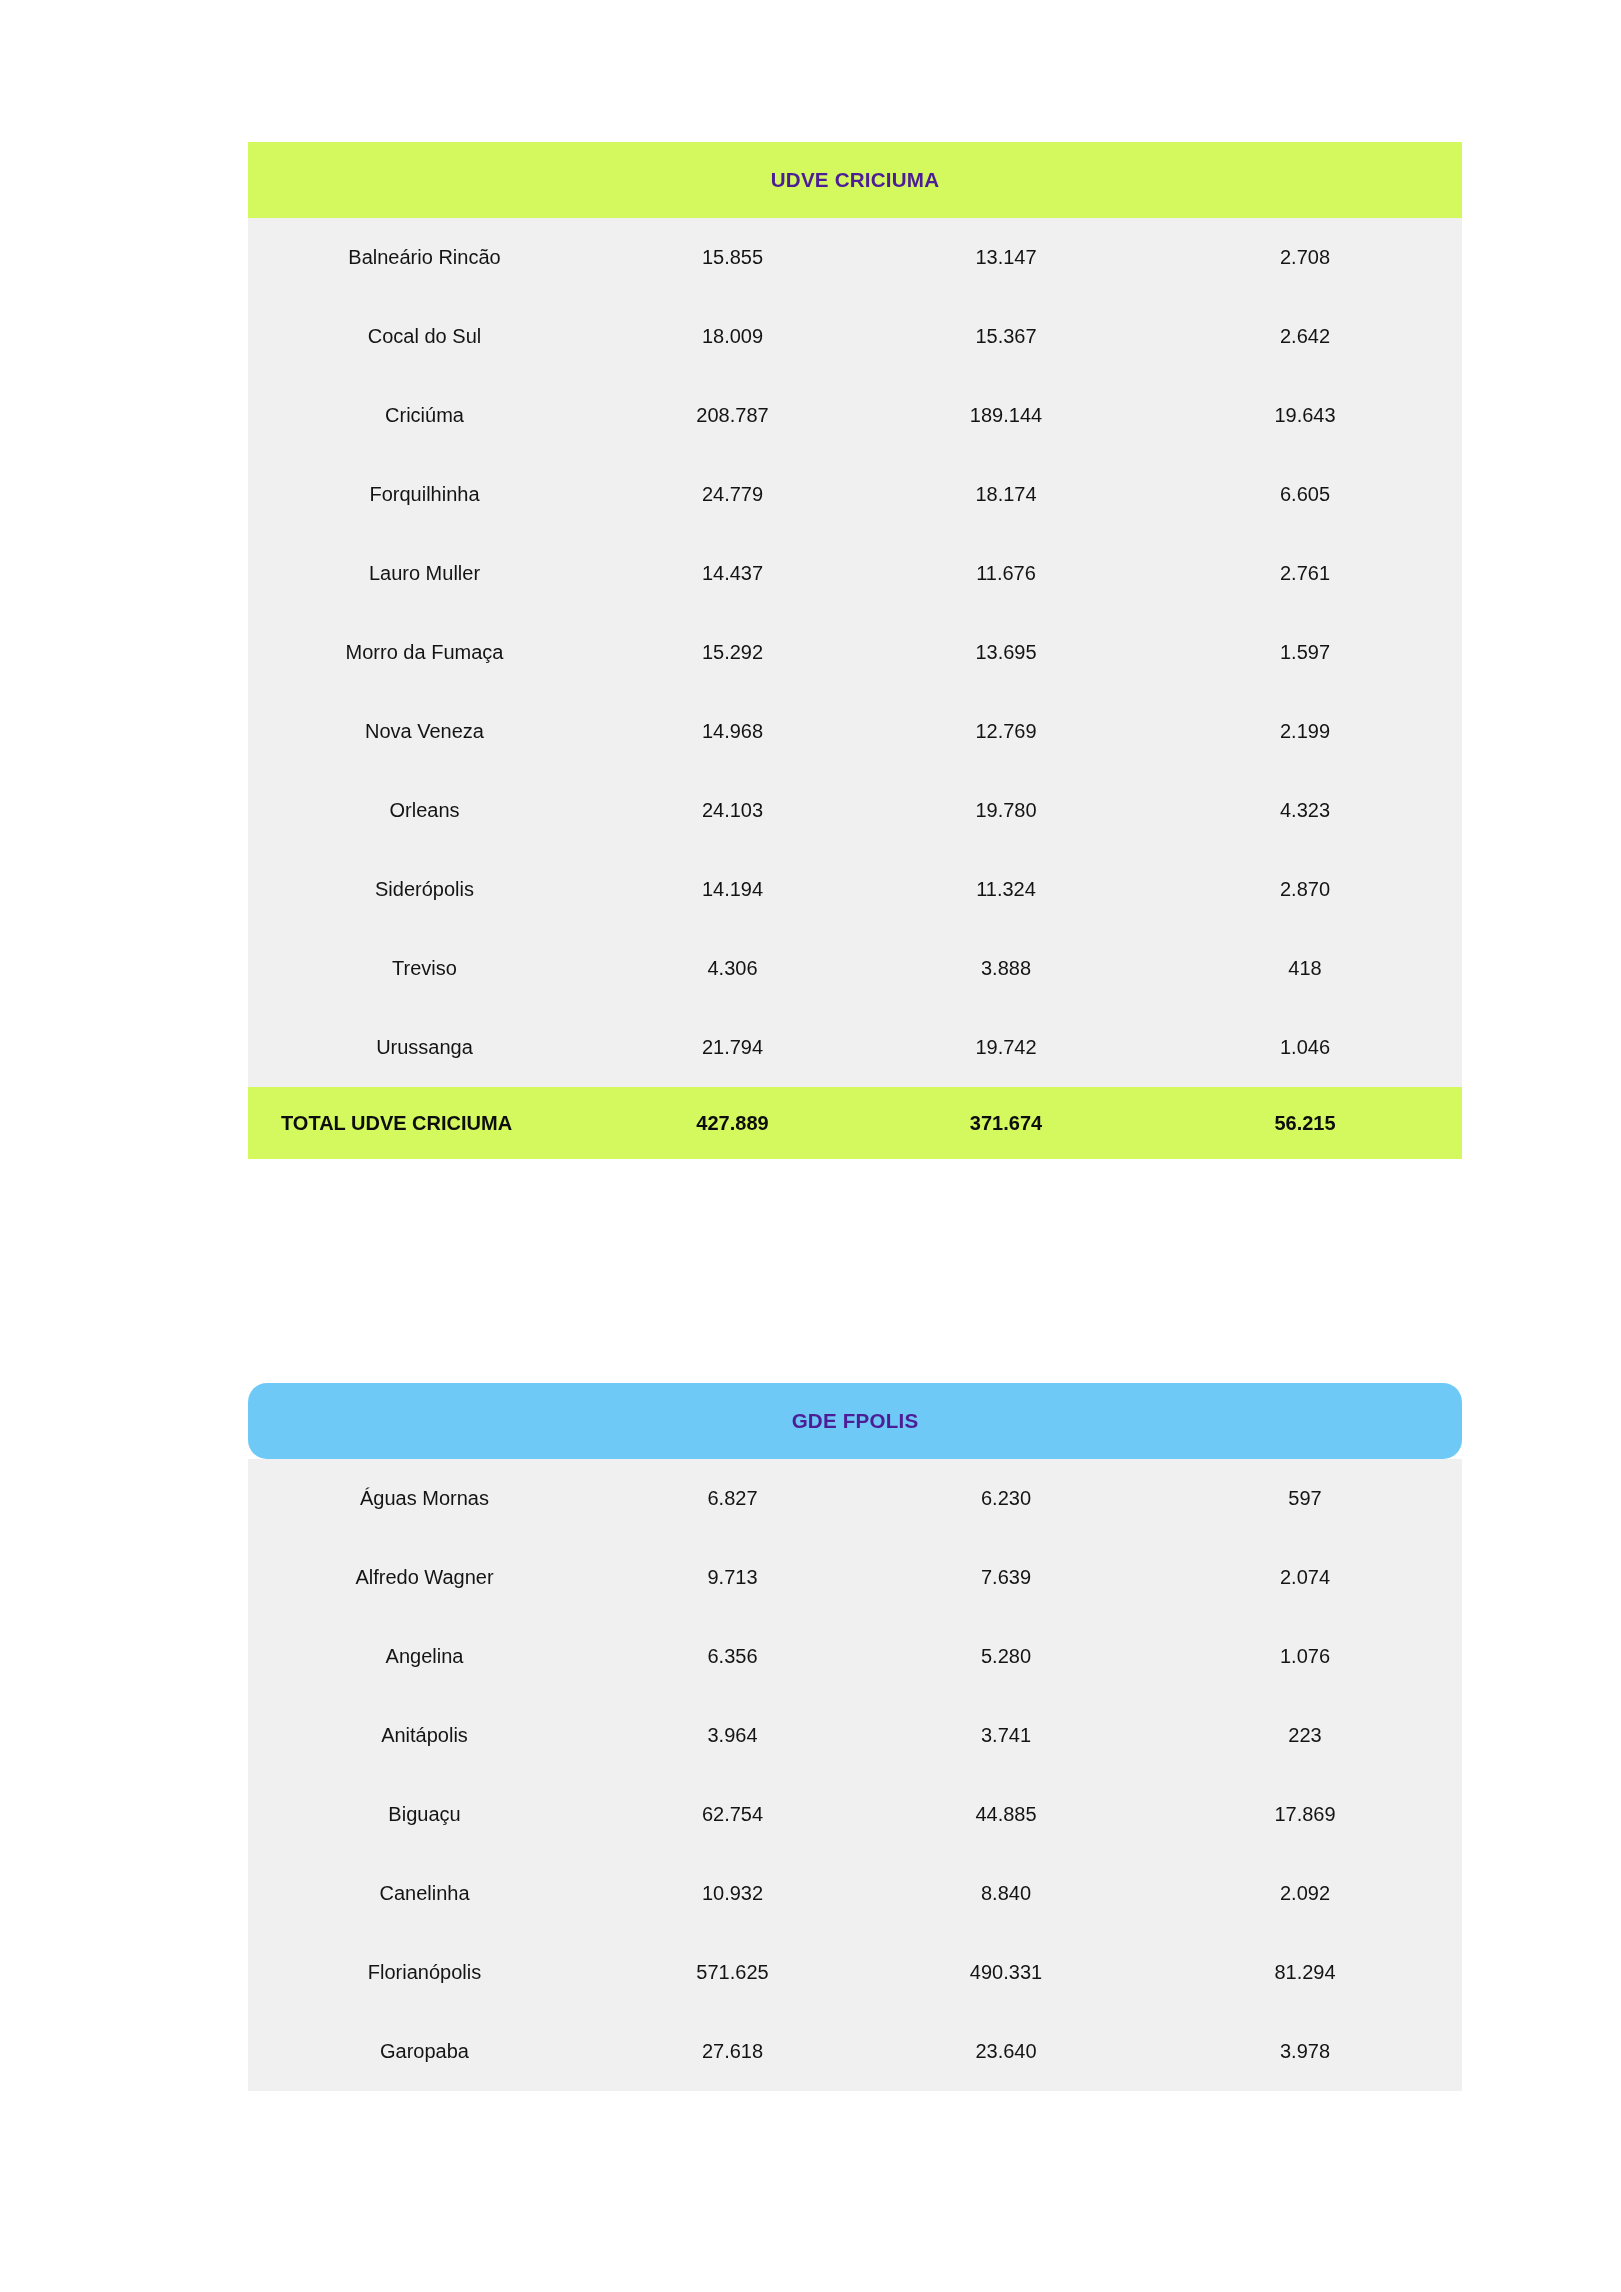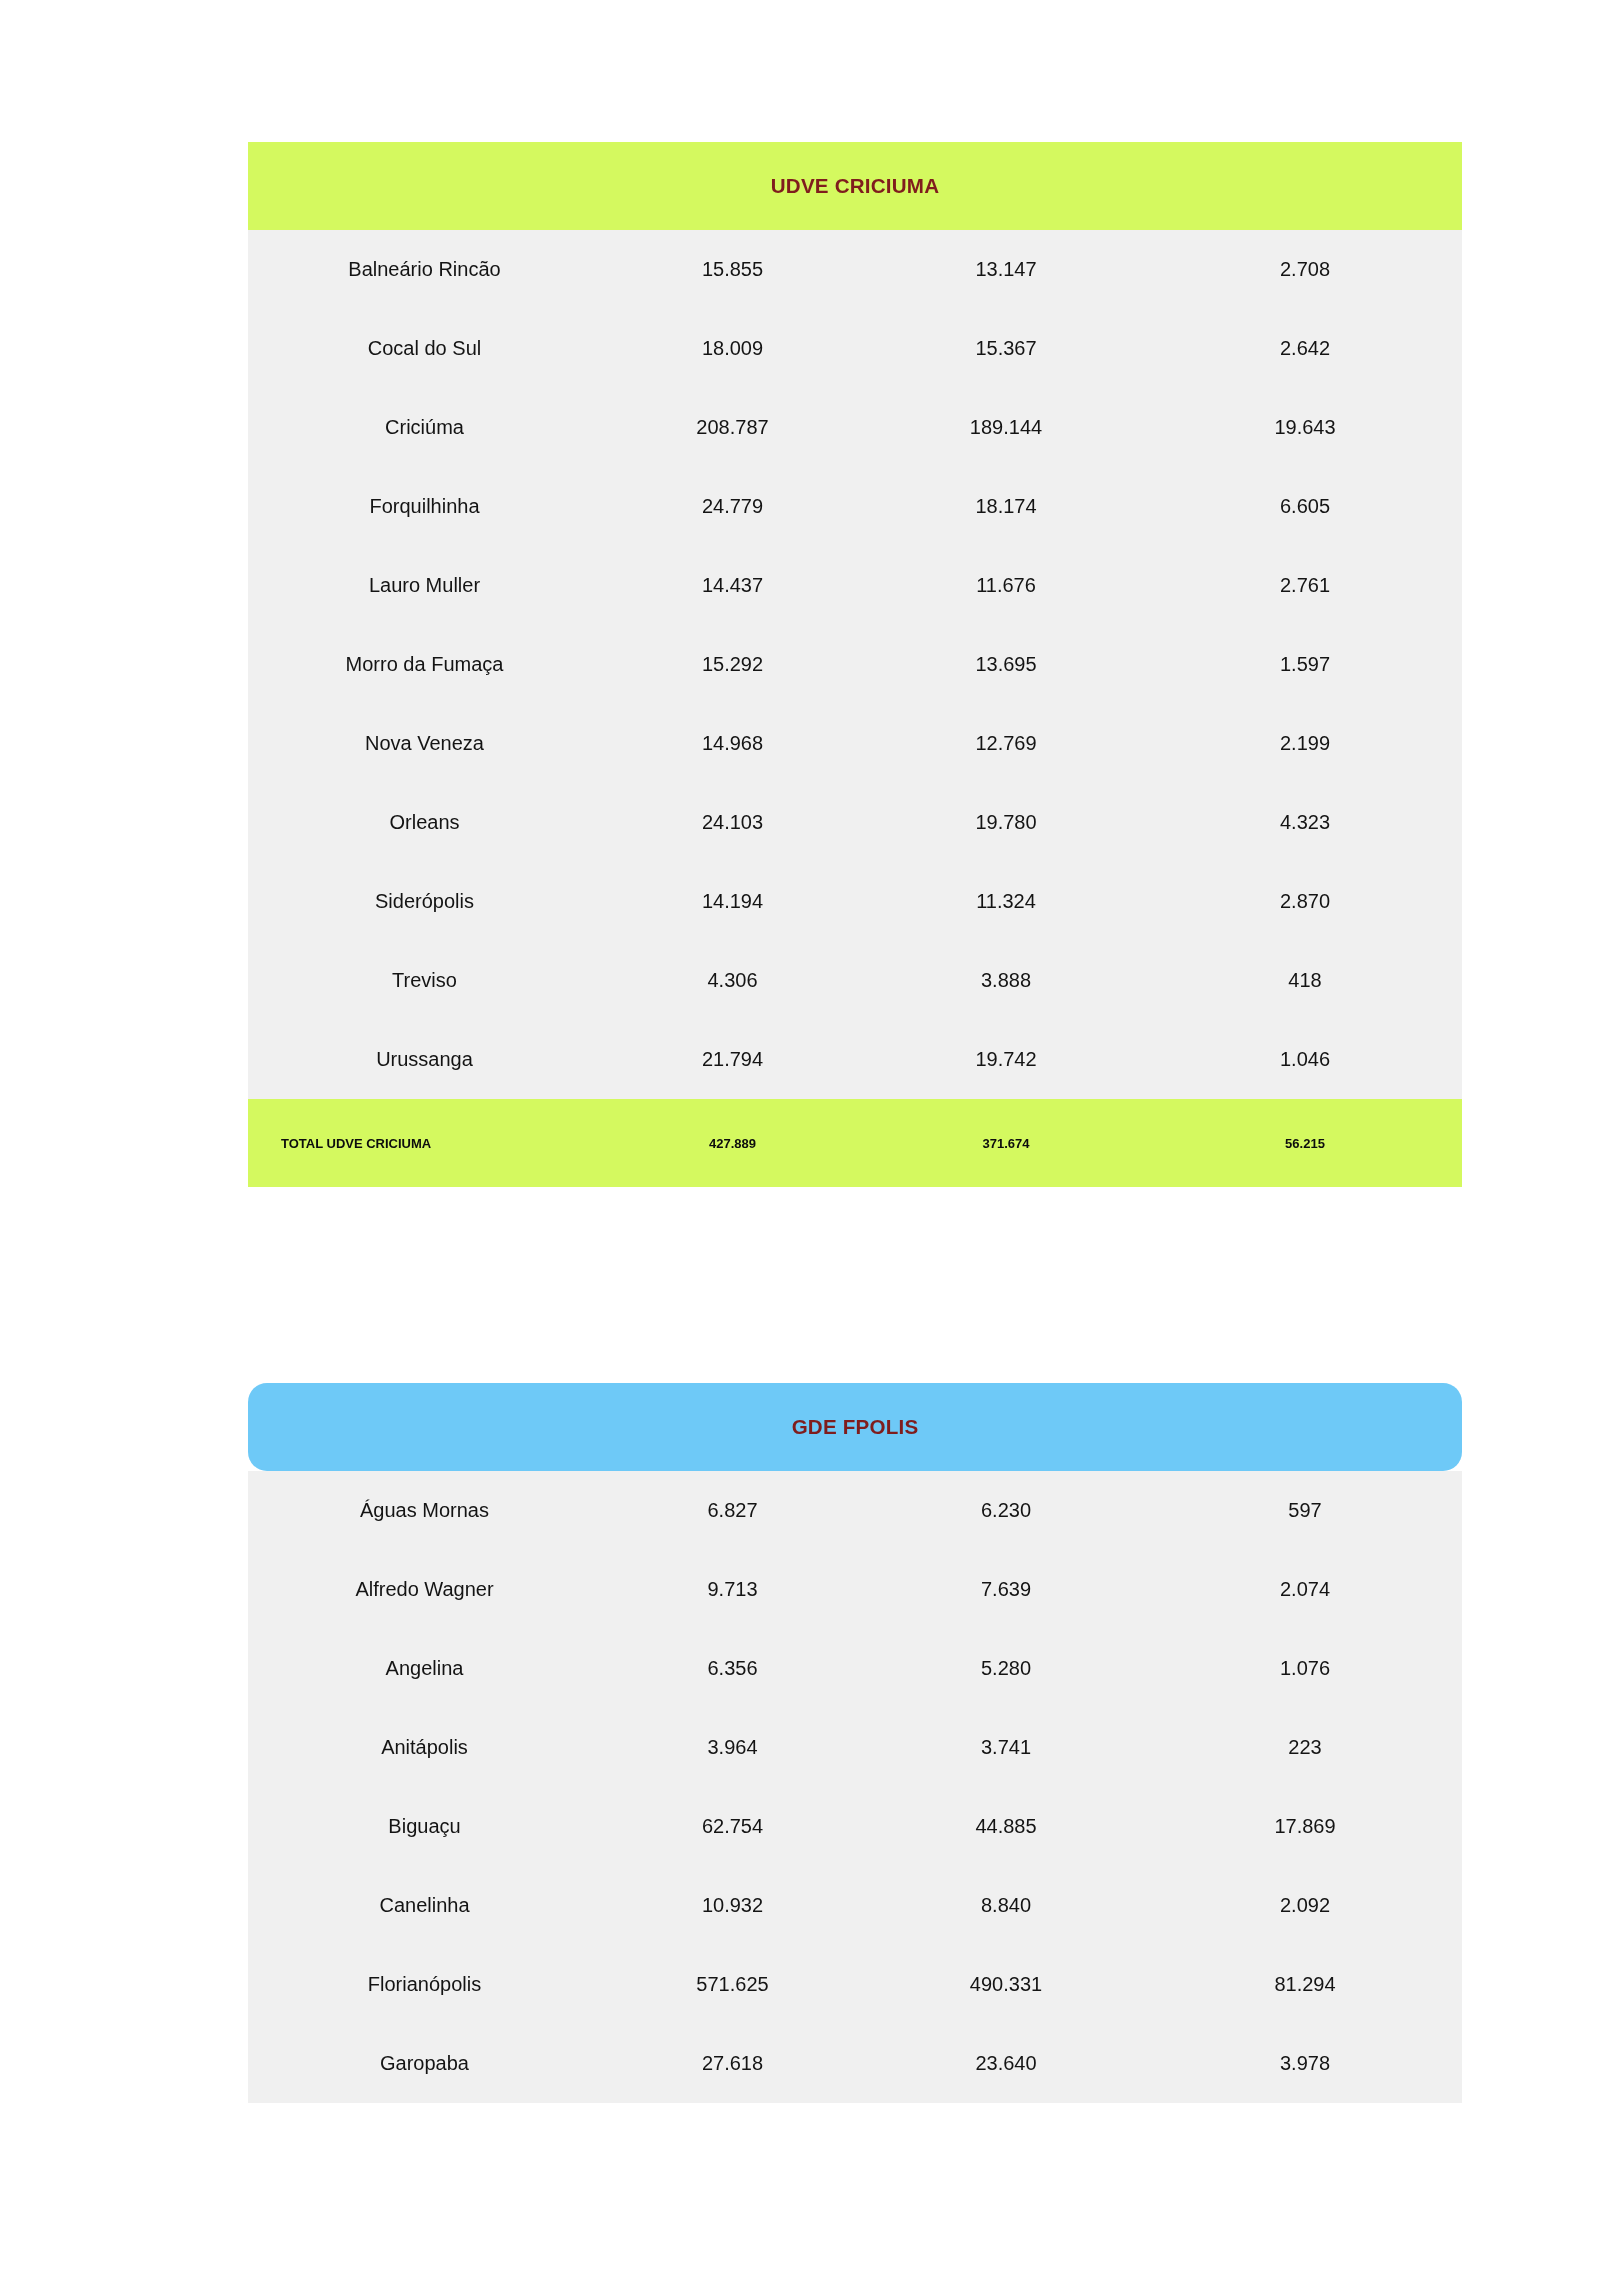--- a/index.html
+++ b/index.html
@@ -32,45 +32,45 @@
     table-layout: fixed;
   }
 
   .title-row td {
     height: 74px;
     text-align: center;
     vertical-align: middle;
     font-size: 20.6px;
     font-weight: bold;
     letter-spacing: 0.2px;
-    color: #7f1d1d;
-    padding: 7px;
+    color: #4c1d95;
+    padding: 1px;
   }
 
   .title-green { background: #d4f95f; }
   .title-blue  { background: #6ec9f7; border-radius: 19px; }
 
   .body-row td {
     height: 79px;
     background: #f0f0f0;
     font-size: 20px;
     color: #141414;
     padding: 0;
     vertical-align: middle;
     text-align: center;
     font-weight: 400;
   }
 
   .total-row td {
     height: 56px;
     background: #d4f95f;
-    font-size: 13px;
+    font-size: 20px;
     font-weight: bold;
     color: #0d0d0d;
-    padding: 16px;
+    padding: 8px;
     vertical-align: middle;
     text-align: center;
   }
   .total-row td.total-label {
     text-align: left;
     padding-left: 33px;
   }
 
   
   col.c-name { width: 353px; }

